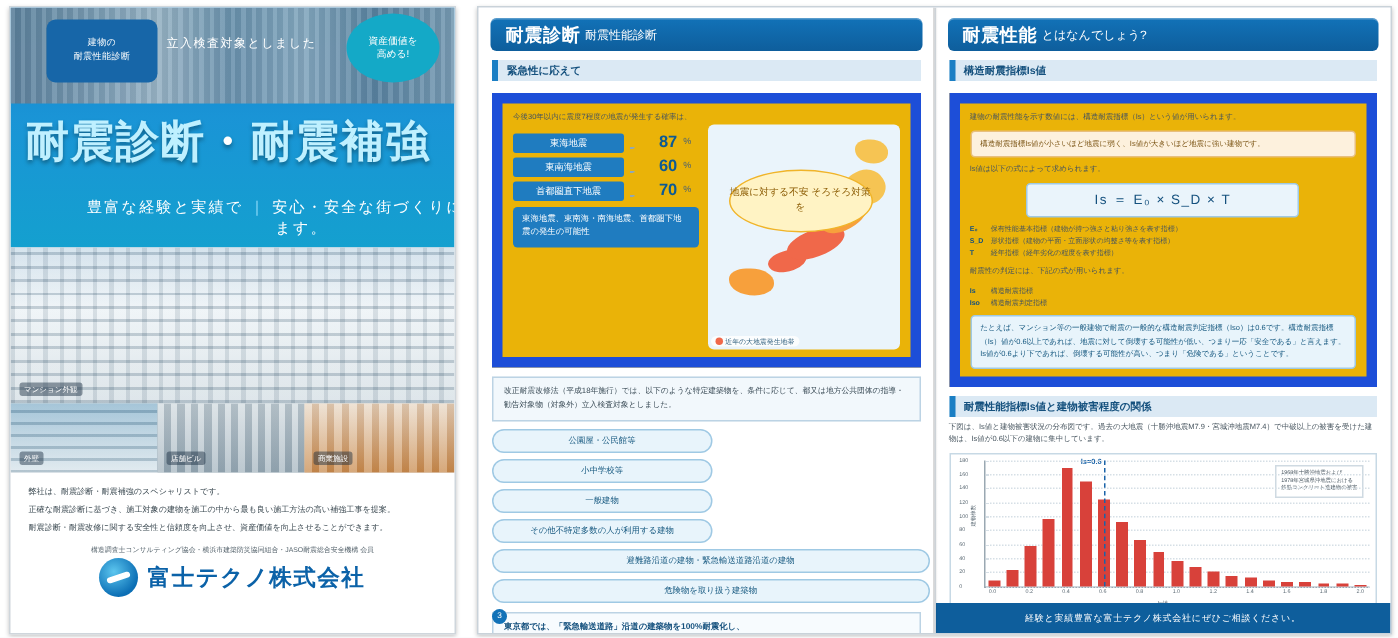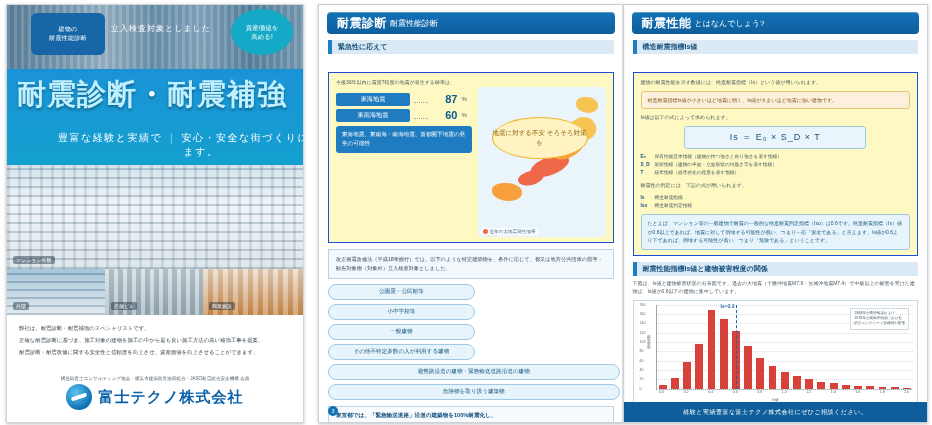--- a/index.html
+++ b/index.html
@@ -39,40 +39,40 @@
   .ph3{left:98px;top:104px;width:98px;height:46px;background:linear-gradient(180deg,#cfd9de,#9fb0bb);}
   .ph3:after{background:repeating-linear-gradient(90deg,rgba(255,255,255,.3) 0 4px,rgba(90,110,125,.25) 4px 9px);}
   .ph4{left:196px;top:104px;width:100px;height:46px;background:linear-gradient(180deg,#e9d9c7,#c98b4e);}
   .ph4:after{background:repeating-linear-gradient(90deg,rgba(255,255,255,.25) 0 5px,rgba(150,90,40,.18) 5px 10px);}
   .ph-label{position:absolute;left:6px;bottom:5px;font-size:5px;color:#fff;background:rgba(20,40,60,.45);padding:1px 3px;border-radius:2px;z-index:2;}
 
   .cover-text{padding:8px 12px 2px 12px;font-size:5.4px;line-height:1.85;color:#3a4850;}
   .cover-text p{margin:0 0 2px 0;}
   .cover-foot{position:absolute;left:0;bottom:0;width:100%;}
   .cover-assoc{font-size:4.6px;color:#55636c;text-align:center;padding-bottom:3px;}
-  .cover-logo{display:flex;align-items:center;justify-content:center;gap:6px;padding-bottom:12px;}
+  .cover-logo{display:flex;align-items:center;justify-content:center;gap:6px;padding-bottom:24px;}
   .logo-mark{width:26px;height:26px;border-radius:50%;background:radial-gradient(circle at 38% 35%,#5cc6ef,#0c6fb5 70%);position:relative;}
   .logo-mark:after{content:"";position:absolute;left:5px;top:11px;width:16px;height:4px;background:#fff;border-radius:2px;transform:rotate(-18deg);}
   .logo-name{font-size:15px;font-weight:bold;color:#0b62a8;letter-spacing:1px;}
 
   
   .spread{position:absolute;left:318px;top:4px;width:608px;height:417px;background:#eef3f7;border:1px solid #c9d2d9;box-shadow:0 1px 3px rgba(0,0,0,.25);overflow:hidden;display:flex;}
   .page{position:relative;height:100%;background:#ffffff;}
   .page-l{width:304px;border-right:1px solid #dfe6eb;}
   .page-r{width:304px;background:#fff;}
   .gutter{position:absolute;left:303px;top:0;width:3px;height:100%;background:linear-gradient(90deg,rgba(0,0,0,.16),rgba(0,0,0,.02));z-index:9;}
 
   .hdr{margin:7px 8px 0 8px;height:22px;border-radius:4px;background:linear-gradient(180deg,#1272b8,#0e5e9c);
        display:flex;align-items:center;padding:0 10px;color:#fff;box-shadow:0 1px 0 rgba(255,255,255,.3) inset;}
   .hdr .big{font-size:12px;font-weight:bold;letter-spacing:.5px;}
   .hdr .small{font-size:8px;margin-left:3px;}
 
   .sect{margin:6px 9px 0 9px;}
   .sect-ttl{background:#dbe9f4;border-left:4px solid #1b7fc4;color:#15517e;font-size:7px;font-weight:bold;padding:2px 6px;}
-  .box{border:1px solid #1d4ed8;background:#fef9c3;margin-top:18px;padding:5px 7px;}
+  .box{border:7px solid #1d4ed8;background:#eab308;margin-top:8px;padding:5px 7px;}
 
   .note{font-size:5px;color:#46545e;line-height:1.7;}
 
   .prob{display:flex;align-items:center;gap:4px;margin:3px 0;}
   .prob .nm{width:66px;background:#1f7cc0;color:#fff;font-size:6.2px;padding:2px 4px;border-radius:2px;text-align:center;}
   .prob .dots{flex:1;border-bottom:1px dotted #8fa8ba;height:7px;}
   .prob .val{font-size:11px;font-weight:bold;color:#0d5a94;width:26px;text-align:right;}
   .prob .pct{font-size:6px;color:#4a6172;width:10px;}
 
   .blue-note{margin-top:4px;background:#1f7cc0;color:#fff;font-size:5.6px;line-height:1.7;padding:4px 6px;border-radius:3px;}
@@ -206,20 +206,26 @@
               <div class="prob">
                 <span class="nm">東海地震</span>
                 <span class="dots"></span>
                 <span class="val">87</span>
                 <span class="pct">%</span>
               </div>
               <div class="prob">
                 <span class="nm">東南海地震</span>
                 <span class="dots"></span>
                 <span class="val">60</span>
+                <span class="pct">%</span>
+              </div>
+              <div class="prob">
+                <span class="nm">首都圏直下地震</span>
+                <span class="dots"></span>
+                <span class="val">70</span>
                 <span class="pct">%</span>
               </div>
               <div class="blue-note">東海地震、東南海・南海地震、首都圏下地震の発生の可能性</div>
             </div>
 
             <div class="mapwrap">
               <div class="map-bg">
                 <span class="jp warm" style="left:14px;top:96px;width:30px;height:18px;"></span>
                 <span class="jp hot" style="left:40px;top:84px;width:26px;height:14px;transform:rotate(-20deg);"></span>
                 <span class="jp hot" style="left:52px;top:70px;width:40px;height:18px;transform:rotate(-25deg);"></span>

